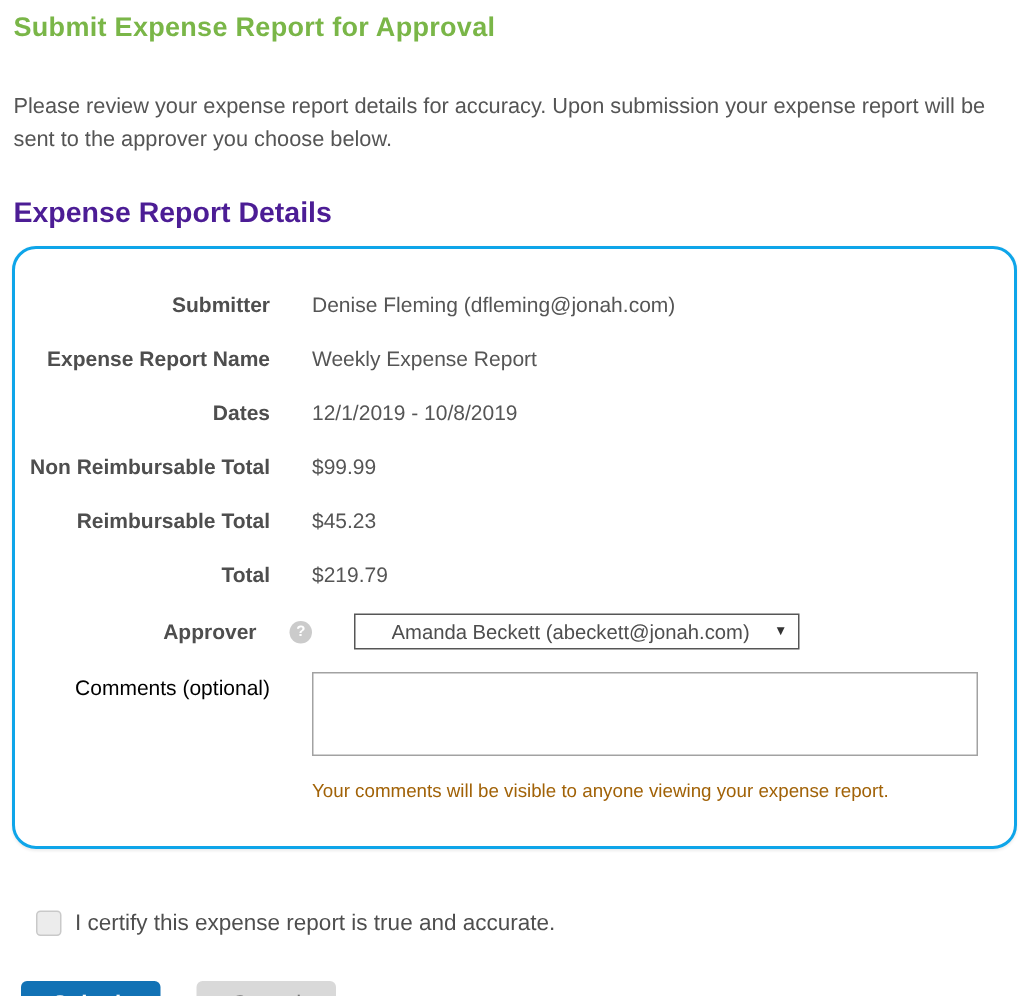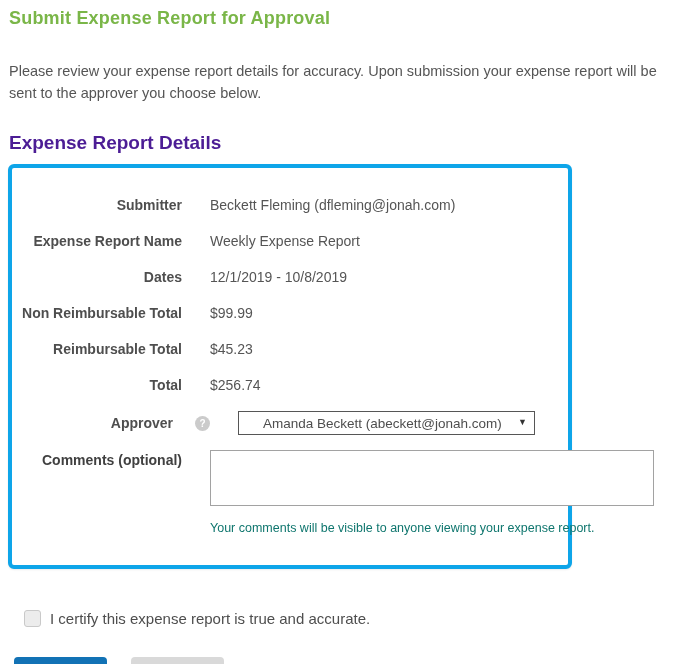--- a/index.html
+++ b/index.html
@@ -27,46 +27,46 @@
   }
   .section-heading {
     color: #4c1d95;
     font-size: 19px;
     font-weight: bold;
     margin: 28px 0 0 1px;
   }
 
   .panel {
     margin-top: 10px;
-    width: 564px;
-    background: #ffffff;
-    border: 4px solid #0ea5e9;
-    border-radius: 6px;
+    width: 670px;
+    background: #ffffff;
+    border: 2px solid #0ea5e9;
+    border-radius: 16px;
     box-shadow: 0 1px 2px rgba(0,0,0,0.08);
     padding: 27px 20px 30px 0;
   }
   .detail-row {
     display: flex;
     align-items: center;
     margin-bottom: 15px;
     min-height: 21px;
   }
   .detail-row.top-align { align-items: flex-start; }
   .detail-label {
     width: 170px;
     flex: 0 0 170px;
     text-align: right;
     color: #4e4e4e;
     font-size: 14px;
     font-weight: bold;
     line-height: 21px;
   }
   .detail-label.regular {
-    font-weight: bold;
-    color: #404040;
+    font-weight: normal;
+    color: #000000;
   }
   .detail-value {
     margin-left: 28px;
     color: #555555;
     font-size: 14px;
     line-height: 21px;
   }
   .label-with-icon {
     width: 198px;
     flex: 0 0 198px;
@@ -122,21 +122,21 @@
     border: 1px solid #a2a2a2;
     background: #ffffff;
     resize: none;
     font-family: "Liberation Sans", "DejaVu Sans", sans-serif;
     font-size: 13.5px;
     color: #4e4e4e;
     padding: 4px 6px;
   }
   .comments-helper {
     margin-top: 11px;
-    color: #0f766e;
+    color: #a16207;
     font-size: 12.5px;
   }
 
   .certify-row {
     margin: 41px 0 0 16px;
     display: flex;
     align-items: center;
   }
   .certify-checkbox {
     -webkit-appearance: none;
@@ -188,21 +188,21 @@
   <h1 class="page-title">Submit Expense Report for Approval</h1>
 
   <p class="intro">Please review your expense report details for accuracy. Upon submission your expense report will be sent to the approver you choose below.</p>
 
   <h2 class="section-heading">Expense Report Details</h2>
 
   <div class="panel">
 
     <div class="detail-row">
       <div class="detail-label">Submitter</div>
-      <div class="detail-value">Beckett Fleming (dfleming@jonah.com)</div>
+      <div class="detail-value">Denise Fleming (dfleming@jonah.com)</div>
     </div>
 
     <div class="detail-row">
       <div class="detail-label">Expense Report Name</div>
       <div class="detail-value">Weekly Expense Report</div>
     </div>
 
     <div class="detail-row">
       <div class="detail-label">Dates</div>
       <div class="detail-value">12/1/2019 - 10/8/2019</div>
@@ -213,21 +213,21 @@
       <div class="detail-value">$99.99</div>
     </div>
 
     <div class="detail-row">
       <div class="detail-label">Reimbursable Total</div>
       <div class="detail-value">$45.23</div>
     </div>
 
     <div class="detail-row">
       <div class="detail-label">Total</div>
-      <div class="detail-value">$256.74</div>
+      <div class="detail-value">$219.79</div>
     </div>
 
     <div class="detail-row">
       <div class="label-with-icon">
         <div class="detail-label">Approver</div>
         <span class="help-icon">?</span>
       </div>
       <span class="select-wrap">
         <select class="approver-select">
           <option>Amanda Beckett (abeckett@jonah.com)</option>

